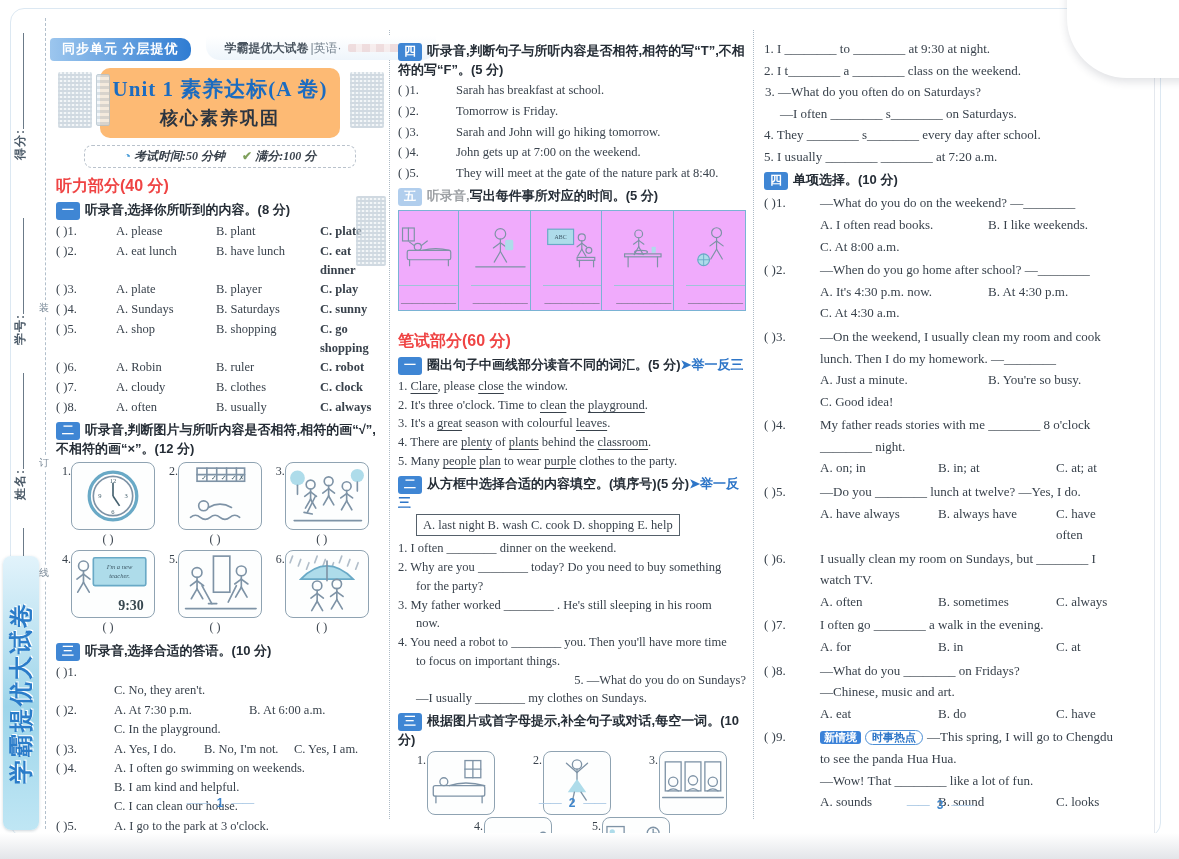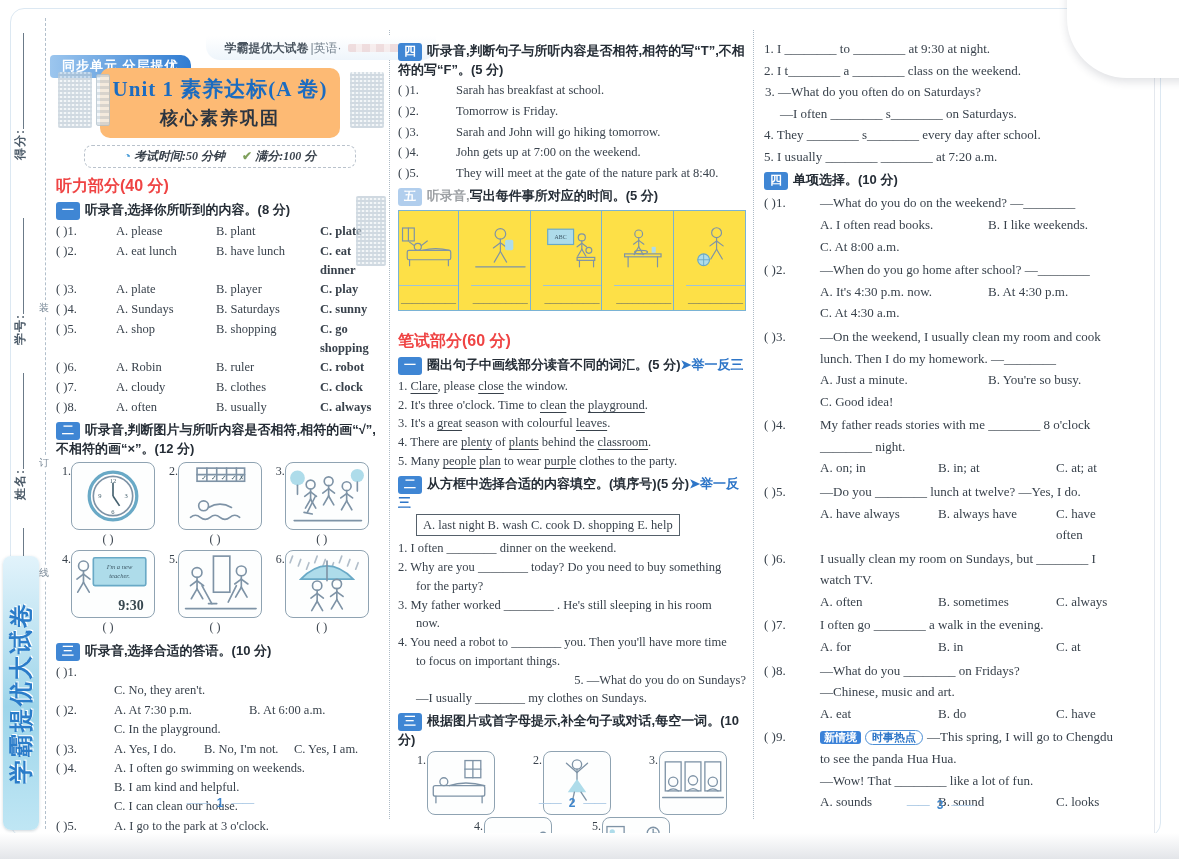--- a/index.html
+++ b/index.html
@@ -33,21 +33,21 @@
   #col1{left:56px;width:328px;}
   #col2{left:398px;width:348px;}
   #col3{left:764px;width:352px;font-size:13px;line-height:1.66;}
   .vsep{position:absolute;top:30px;bottom:40px;width:0;border-left:1px dotted #aebbc6;}
   .vsep.s1{left:389px;} .vsep.s2{left:753px;}
 
   
   .hdr-row{position:relative;height:24px;margin-bottom:6px;}
   .hdr-badge{position:absolute;left:-6px;top:0;padding:2px 12px 3px;border-radius:4px 10px 10px 4px;
         background:linear-gradient(90deg,#9cc6ee,#2f7cd2);color:#fff;
-        font:bold 13px "Liberation Sans",sans-serif;letter-spacing:1px;margin-top:17px;}
+        font:bold 13px "Liberation Sans",sans-serif;letter-spacing:1px;}
   .hdr-tab{position:absolute;left:150px;top:-2px;width:230px;height:24px;
         background:linear-gradient(#ffffff,#eef5fb);border-radius:0 0 14px 14px;
         font:bold 12px "Liberation Sans",sans-serif;color:#4a5560;
         display:flex;align-items:center;justify-content:center;white-space:nowrap;}
   .hdr-tab .sub{font-weight:normal;color:#75828e;margin-left:2px;}
   .hdr-tab .blur{display:inline-block;width:70px;height:8px;margin-left:6px;border-radius:2px;
         background:repeating-linear-gradient(90deg,#e9c6c6 0 8px,#f7e4e2 8px 14px);opacity:.55;filter:blur(.6px);}
 
   .title-wrap{position:relative;margin:2px 0 6px;}
   .qr{position:absolute;width:34px;height:56px;opacity:.65;border-radius:2px;
@@ -91,21 +91,21 @@
 
   
   .pic-grid{display:flex;flex-wrap:wrap;margin:4px 0 0 6px;}
   .pic-cell{width:33.2%;box-sizing:border-box;margin-bottom:2px;}
   .pic-cell .lab{font:12px "Liberation Serif",serif;vertical-align:top;display:inline-block;margin-top:2px;}
   .pic-box{display:inline-block;width:82px;height:66px;border:1.2px solid #8fa3b2;border-radius:8px;
         background:#fdfefe;vertical-align:top;}
   .pic-brk{text-align:center;width:92px;font-size:12px;margin-top:0px;}
   svg.sketch{width:100%;height:100%;}
 
-  .strip{display:flex;border:1.5px solid #7ab3d4;margin:4px 0 20px;background:#fde047;gap:12px;}
+  .strip{display:flex;border:1.5px solid #7ab3d4;margin:4px 0 20px;background:#f0abfc;gap:12px;}
   .strip .cell{flex:1;border-right:1px solid #7ab3d4;display:flex;flex-direction:column;}
   .strip .cell:last-child{border-right:none;}
   .strip .img{height:74px;}
   .strip .blank{height:24px;border-top:1px solid #9fc3d8;display:flex;align-items:center;justify-content:center;
         color:#55606a;font-size:11px;}
 
   .w3pics .r1{display:flex;justify-content:space-around;margin-top:2px;}
   .w3pics .r2{display:flex;justify-content:center;gap:40px;margin-top:2px;}
   .w3pics .pic-box{width:66px;height:62px;}
   .w3pics .lab{font-size:12px;margin-right:1px;vertical-align:top;}

